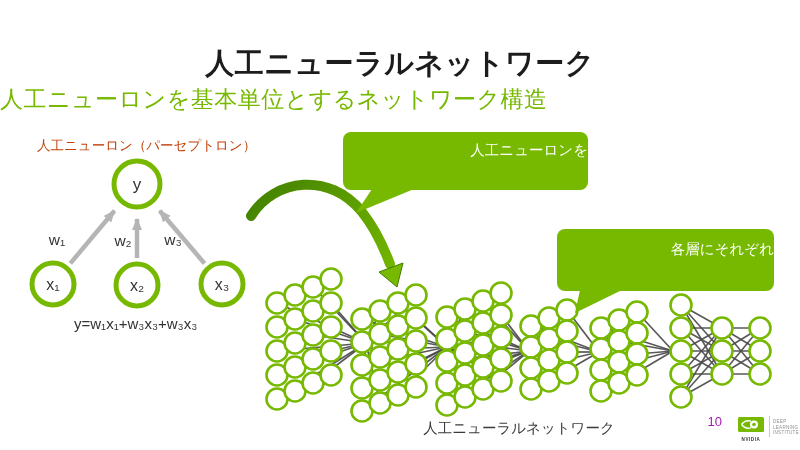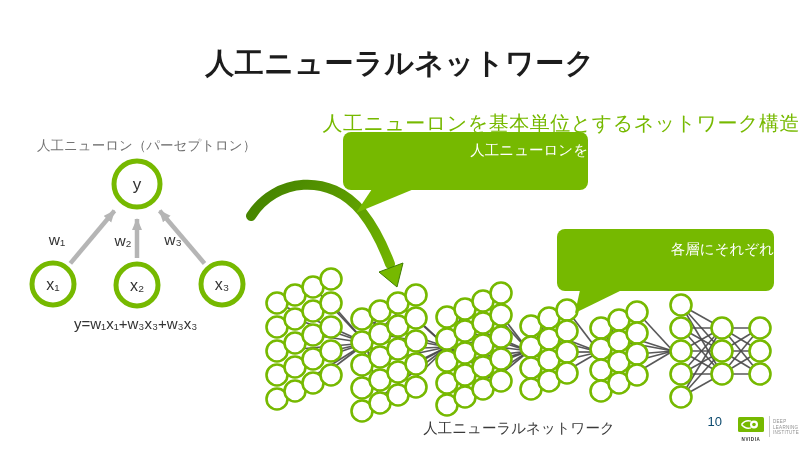--- a/index.html
+++ b/index.html
@@ -5,44 +5,44 @@
   html,body{margin:0;padding:0;background:#fff;}
   .slide{
     position:relative;width:800px;height:442px;background:#ffffff;overflow:hidden;
     font-family:"Liberation Sans","DejaVu Sans",sans-serif;
   }
   .title{
     position:absolute;top:44px;left:0;width:800px;text-align:center;
     font-size:29px;font-weight:700;color:#1c1c1c;letter-spacing:0.5px;
   }
   .subtitle{
-    position:absolute;top:84px;left:0;width:800px;text-align:right;
-    font-size:20px;font-weight:400;color:#76b900;letter-spacing:0.5px;margin-top:26px;
+    position:absolute;top:84px;left:0;width:800px;text-align:left;
+    font-size:23px;font-weight:400;color:#76b900;letter-spacing:0.5px;
   }
   .perceptron-label{
-    position:absolute;left:37px;top:137px;font-size:13.5px;color:#737373;
+    position:absolute;left:37px;top:137px;font-size:13.5px;color:#c2410c;
   }
   #diagram{position:absolute;left:0;top:0;}
   .callout{
     position:absolute;background:#76b900;border-radius:8px;color:#ffffff;
     text-align:right;font-size:14.5px;line-height:21px;
   }
   .callout .cl-line{white-space:nowrap;}
   .callout1{left:343px;top:132px;width:245px;height:58px;padding-top:8px;box-sizing:border-box;}
   .callout2{left:524px;top:229px;width:217px;height:62px;padding-top:10px;box-sizing:border-box;margin-left:33px;}
   .formula{
     position:absolute;left:74px;top:315px;font-size:15px;color:#333;
   }
   .caption{
     position:absolute;left:394px;top:419px;width:250px;text-align:center;
     font-size:14.5px;color:#3a3a3a;
   }
   .pagenum{
     position:absolute;left:700px;top:414px;width:22px;text-align:right;
-    font-size:13px;color:#0c4a6e;
+    font-size:13px;color:#a21caf;
   }
   .logo-block{position:absolute;left:737px;top:417px;width:28px;text-align:center;}
   .logo-word{display:block;font-size:4.5px;font-weight:700;color:#333;letter-spacing:0.6px;margin-top:1px;}
   .footer-divider{position:absolute;left:769px;top:416px;width:1px;height:21px;background:#c9c9c9;}
   .institute{position:absolute;left:773px;top:419px;font-size:4.5px;line-height:5.5px;color:#8f8f8f;letter-spacing:0.3px;}
 </style>
 </head>
 <body>
 
 <div class="slide">

